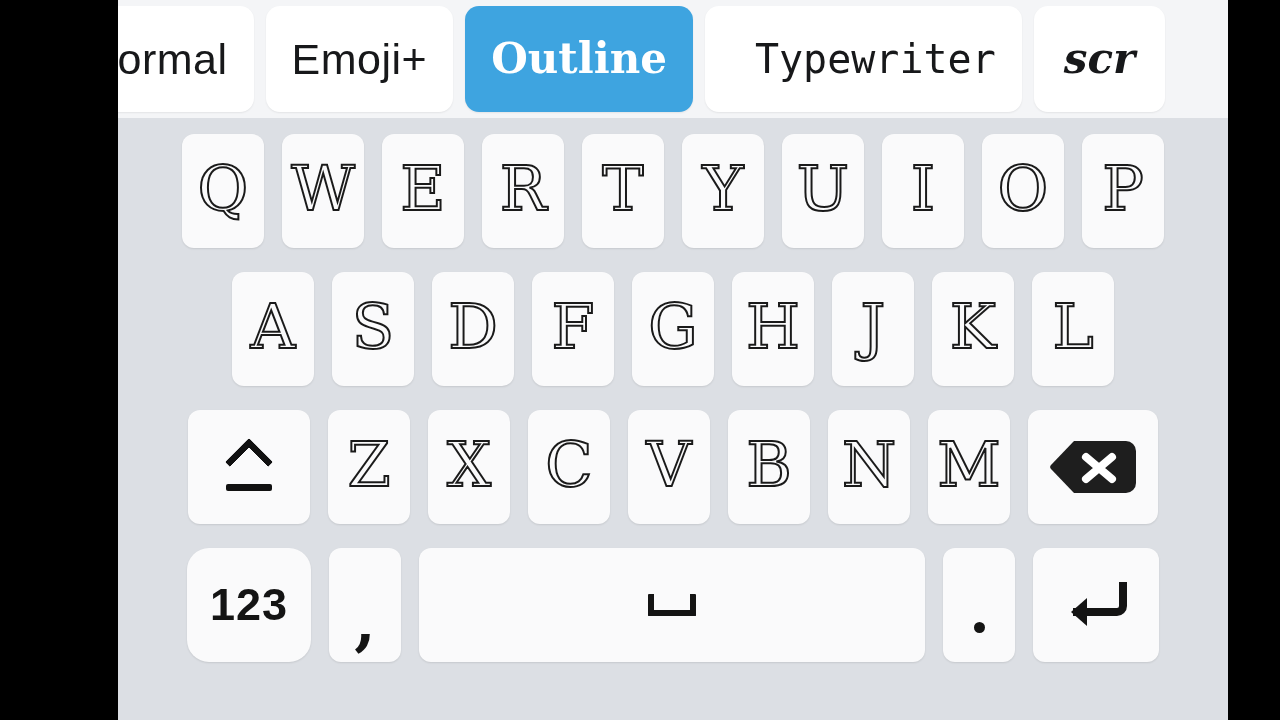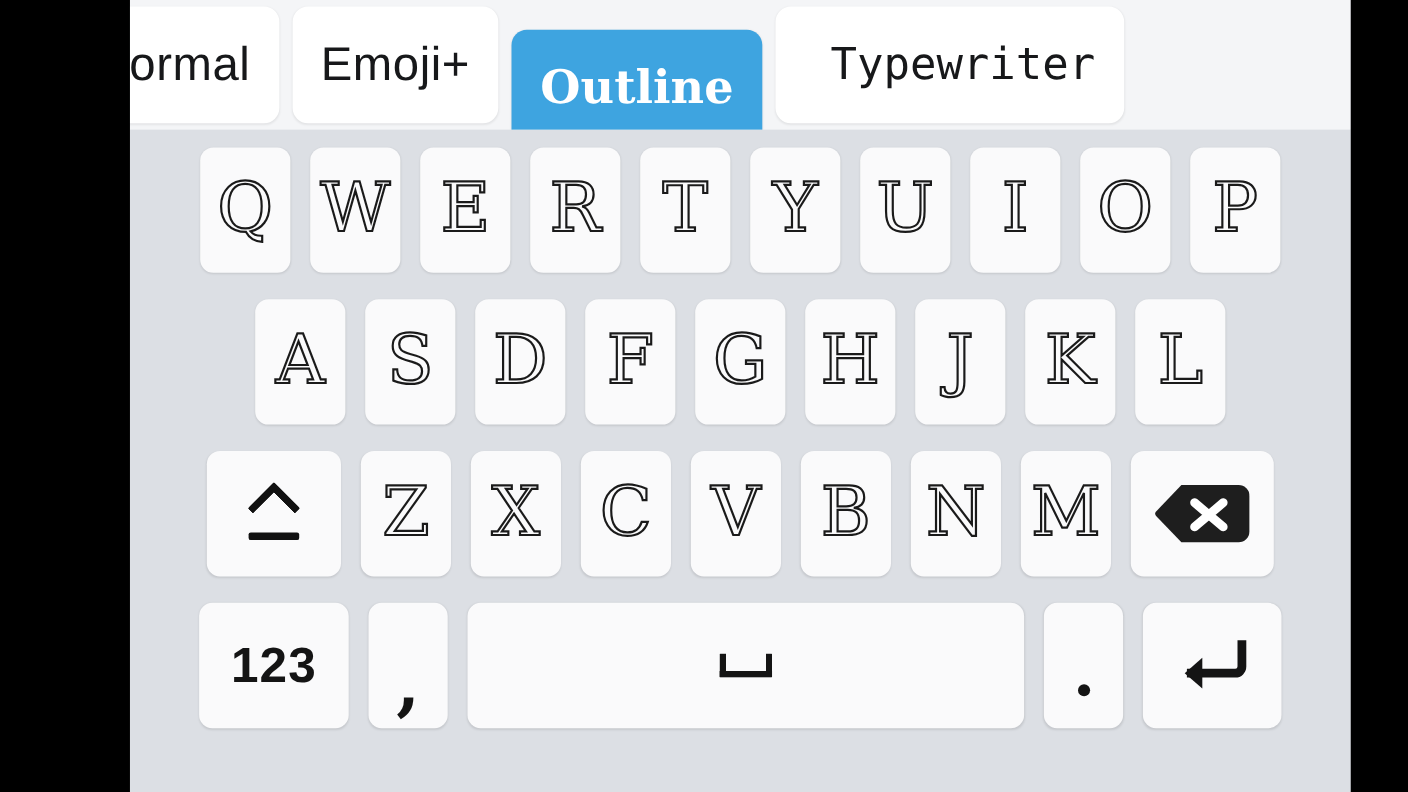--- a/index.html
+++ b/index.html
@@ -67,21 +67,20 @@
     display: flex;
     align-items: center;
     justify-content: center;
     padding: 0 26px;
     color: #17181a;
     box-shadow: 0 1px 2px rgba(0,0,0,0.07);
     flex: 0 0 auto;
   }
   .tab.active {
     background: #3ea4e0;
-    margin-top: 21px;
   }
   .tab-label { line-height: 1; display: block; }
 
   
   .tab-normal .tab-label {
     font-family: "Liberation Sans", sans-serif;
     font-size: 43px;
     letter-spacing: 0.5px;
   }
   .tab-emoji .tab-label {
@@ -166,21 +165,21 @@
   
   #row1 .key { width: 82px; margin: 0 9px; }
   #row2 { padding: 0 58px; }
   #row2 .key { width: 82px; margin: 0 9px; }
 
   #row3 .key { width: 82px; margin: 0 9px; }
   #row3 .key.shift { width: 122px; }
   #row3 .key.backspace { width: 130px; }
 
   #row4 .key { width: 82px; margin: 0 9px; }
-  #row4 .key.numeric { width: 136px; }
+  #row4 .key.numeric { width: 124px; border-radius: 22px; }
   #row4 .key.comma  { width: 72px; }
   #row4 .key.space  { width: 506px; }
   #row4 .key.period { width: 72px; }
   #row4 .key.enter  { width: 126px; }
 
   
   .glyph-shift {
     width: 56px; height: 52px;
     position: relative;
   }
@@ -259,20 +258,23 @@
         </div>
 
         <div class="tab tab-outline active">
           <span class="tab-label">Outline</span>
         </div>
 
         <div class="tab tab-typewriter">
           <span class="tab-label">Typewriter</span>
         </div>
 
+        <div class="tab tab-script">
+          <span class="tab-label">scr</span>
+        </div>
 
       </div>
     </div>
 
     <div id="keyboard">
 
       <div class="krow" id="row1">
         <div class="key">
             <span class="glyph-outline">Q</span>
           </div>

